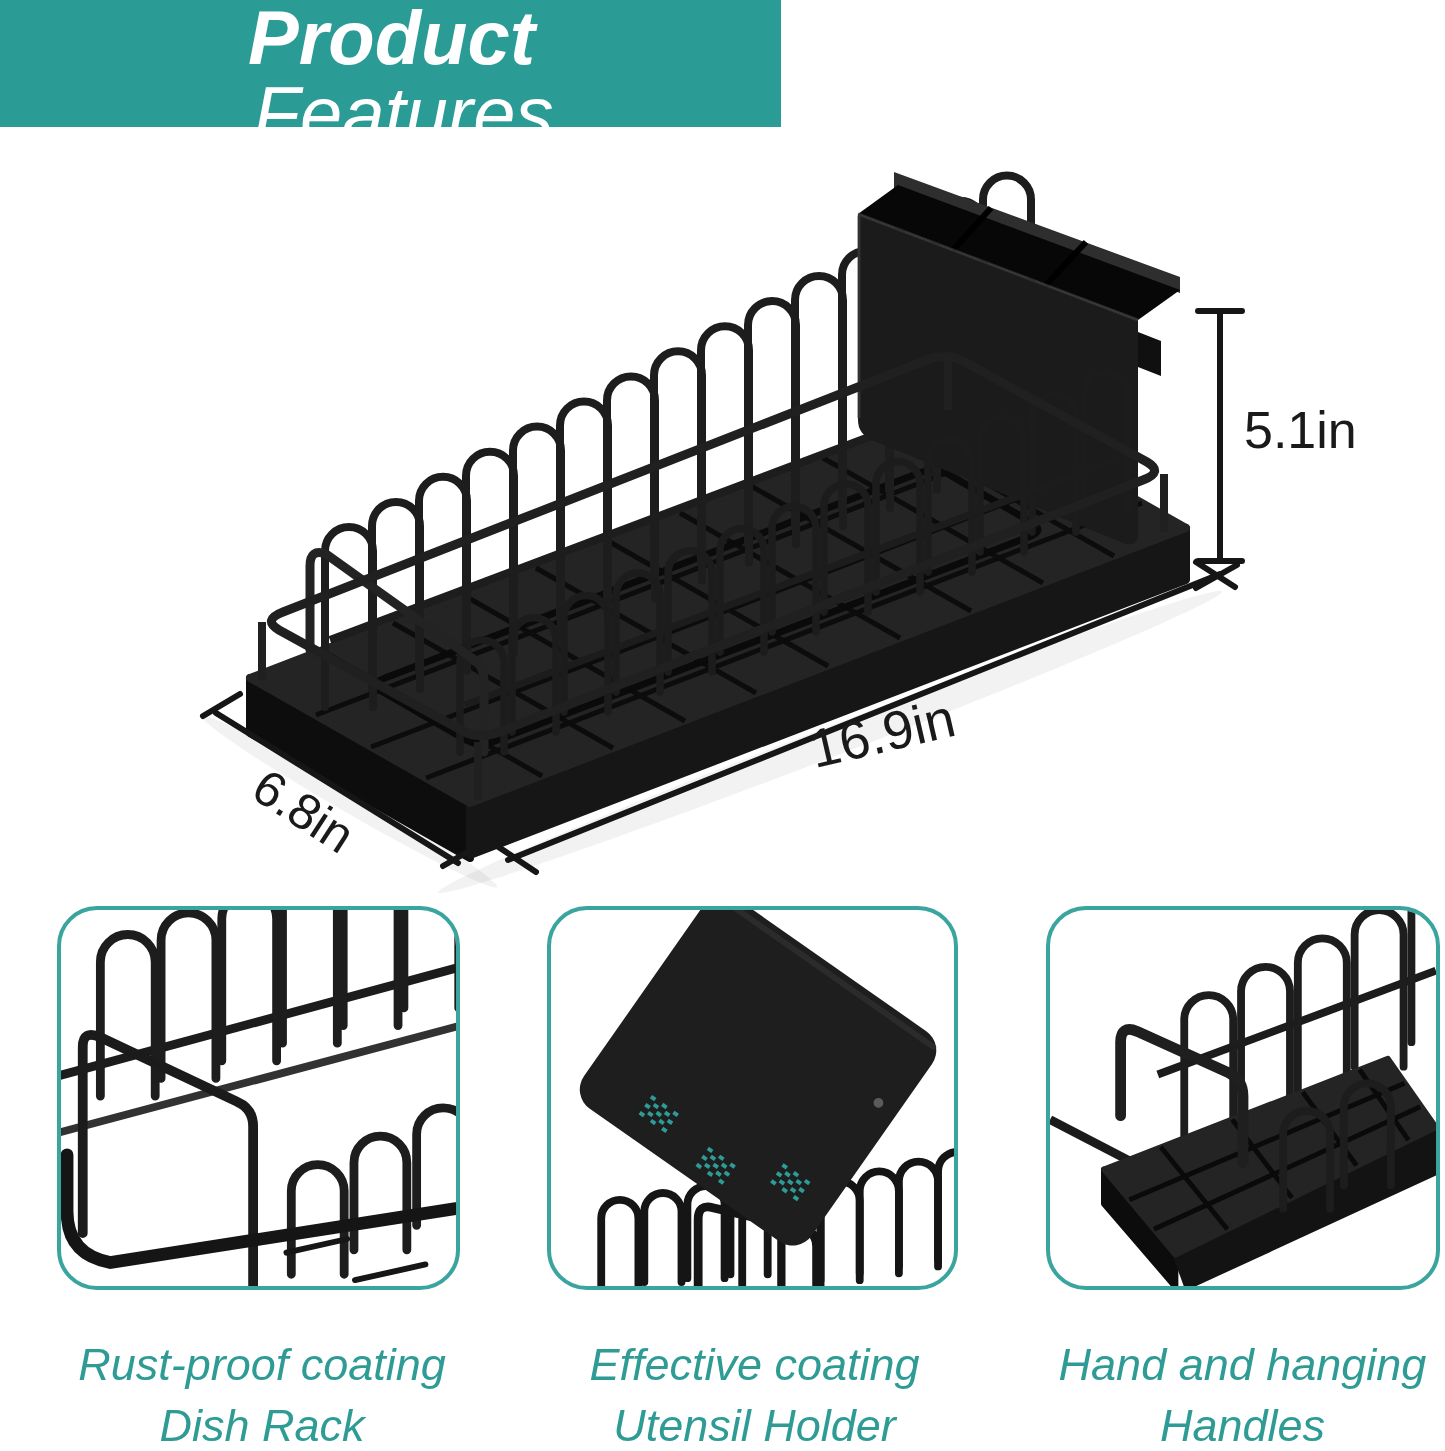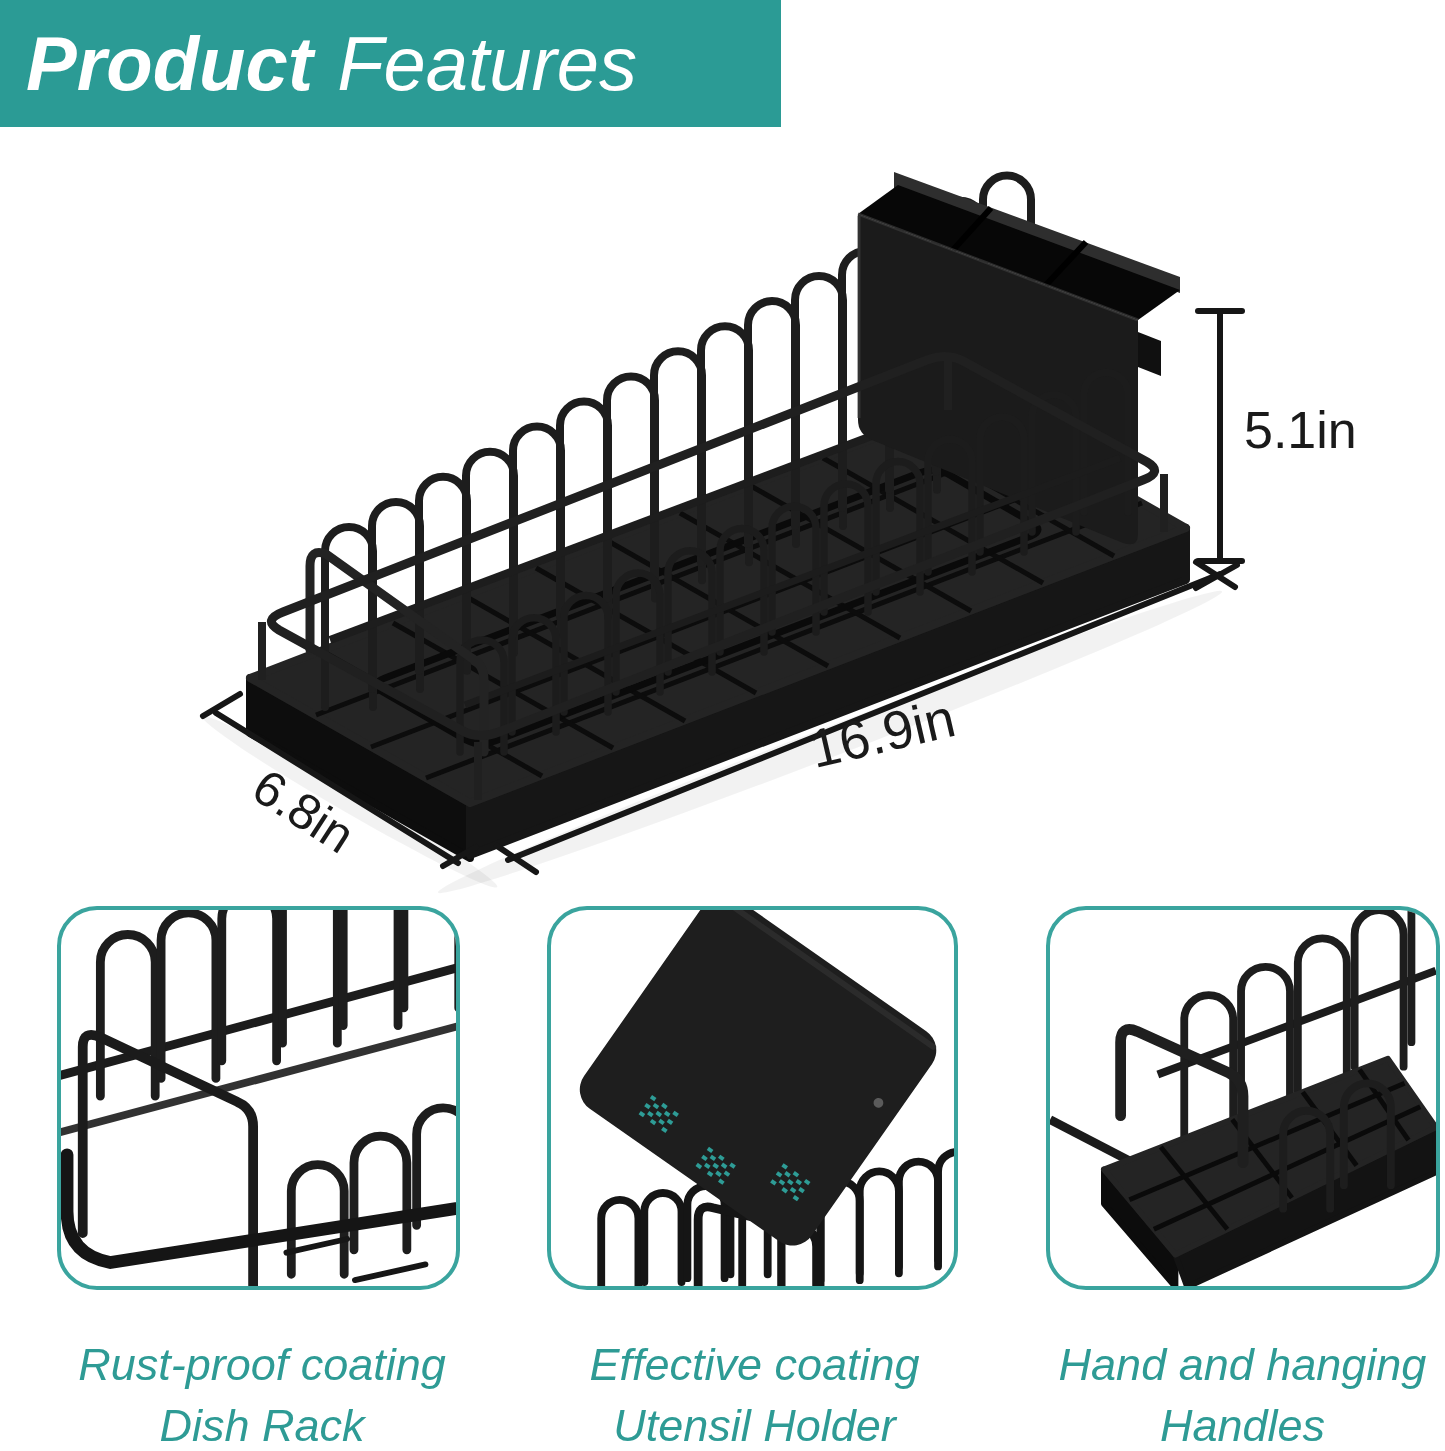--- a/index.html
+++ b/index.html
@@ -1,21 +1,21 @@
 <!DOCTYPE html>
 <html><head>
 <meta charset="utf-8">
 <style>
   html,body{margin:0;padding:0;background:#ffffff;}
   .page{position:relative;width:1445px;height:1451px;background:#fff;overflow:hidden;
         font-family:"Liberation Sans",sans-serif;}
   
   .banner{position:absolute;left:0;top:0;width:781px;height:127px;background:#2B9B95;
           display:flex;align-items:center;box-sizing:border-box;padding-left:26px;
-          color:#fff;font-style:italic;font-size:76px;line-height:1;}
+          color:#fff;font-style:italic;font-size:76px;line-height:1;flex-direction:column;}
   .banner .bold{font-weight:700;margin-right:24px;}
   .banner .light{font-weight:400;}
   
   .main-svg{position:absolute;left:0;top:0;width:1445px;height:1451px;}
   
   .tile{position:absolute;border:4px solid #3AA49E;border-radius:40px;overflow:hidden;
         background:#fff;box-sizing:border-box;}
   .tile svg{display:block;width:100%;height:100%;}
   #tile1{left:57px;top:906px;width:403px;height:384px;}
   #tile2{left:547px;top:906px;width:411px;height:384px;}

